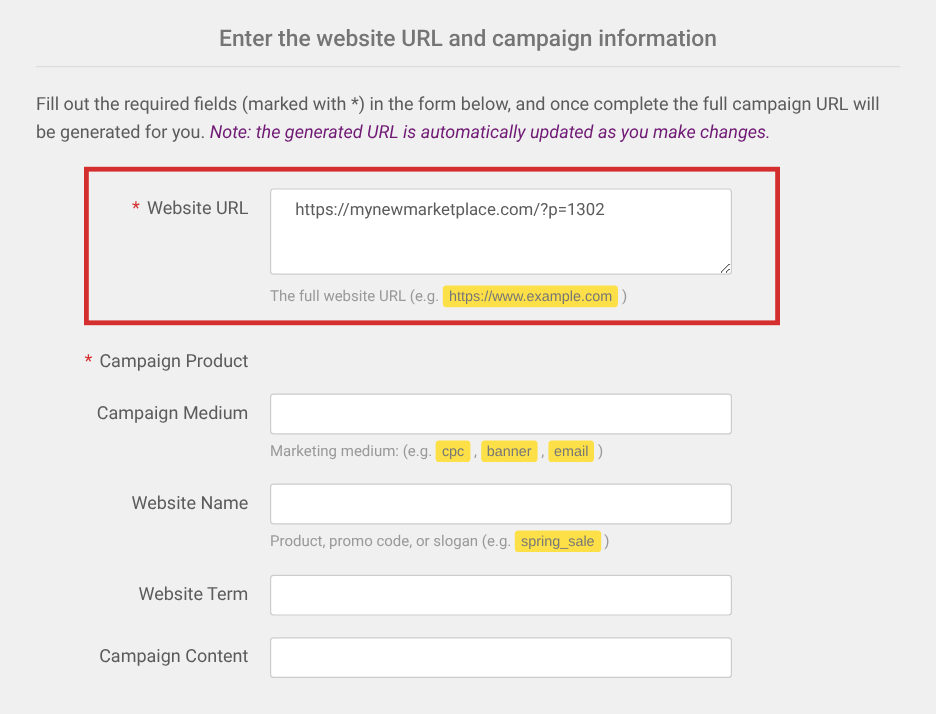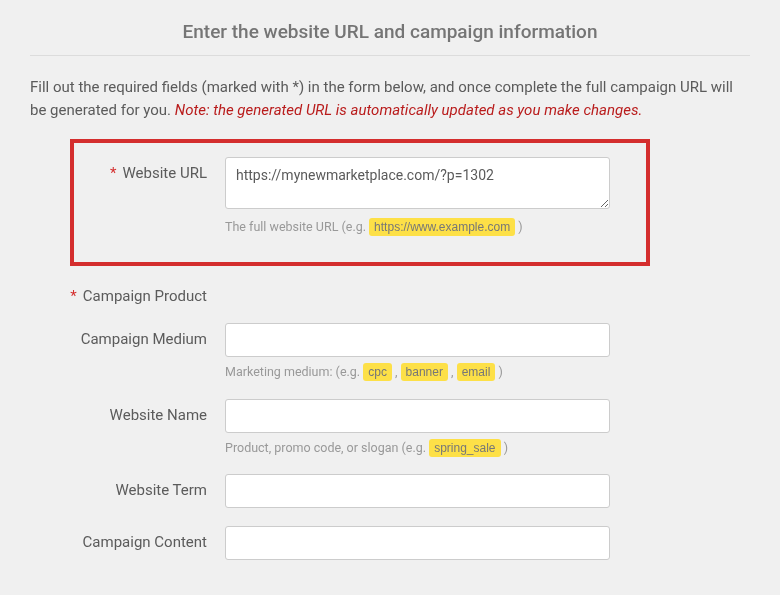--- a/index.html
+++ b/index.html
@@ -25,21 +25,21 @@
       text-align: center;
     }
     .intro {
       font-size: 15px;
       color: #5b5b5b;
       line-height: 1.5;
       margin-bottom: 18px;
     }
     .intro em {
       font-style: italic;
-      color: #b91c1c;
+      color: #701a75;
     }
     .highlight-box {
       border: 4px solid #d42e2e;
       padding: 14px 16px 10px 16px;
       margin-left: 40px;
       margin-right: 100px;
       margin-bottom: 14px;
     }
     .form-row {
       display: flex;
@@ -64,24 +64,24 @@
     .required {
       color: #d42e2e;
       margin-right: 6px;
     }
     .input-cell {
       flex: 1;
       max-width: 385px;
     }
     textarea.url-input {
       width: 100%;
-      height: 52px;
+      height: 72px;
       border: 1px solid #ccc;
       border-radius: 3px;
-      padding: 8px 10px;
+      padding: 8px 20px;
       font-size: 14px;
       font-family: inherit;
       color: #5b5b5b;
       resize: both;
       line-height: 1.4;
     }
     input.text-input {
       width: 100%;
       height: 34px;
       border: 1px solid #ccc;
@@ -109,21 +109,21 @@
 </head>
 <body>
 
 <h2 class="page-title">Enter the website URL and campaign information</h2>
 
 <p class="intro">
   <span>Fill out the required fields (marked with *) in the form below, and once complete the full campaign URL will be generated for you. </span><em>Note: the generated URL is automatically updated as you make changes.</em>
 </p>
 
 <div class="highlight-box">
-  <div class="form-row" style="margin-bottom:16px;">
+  <div class="form-row" style="margin-bottom:0;">
     <div class="label-cell">
       <span class="required">*</span><span>Website URL</span>
     </div>
     <div class="input-cell">
       <textarea class="url-input" style="">https://mynewmarketplace.com/?p=1302</textarea>
       <div class="helper">
         <span>The full website URL (e.g. </span><code>https://www.example.com</code><span> )</span>
       </div>
     </div>
   </div>

